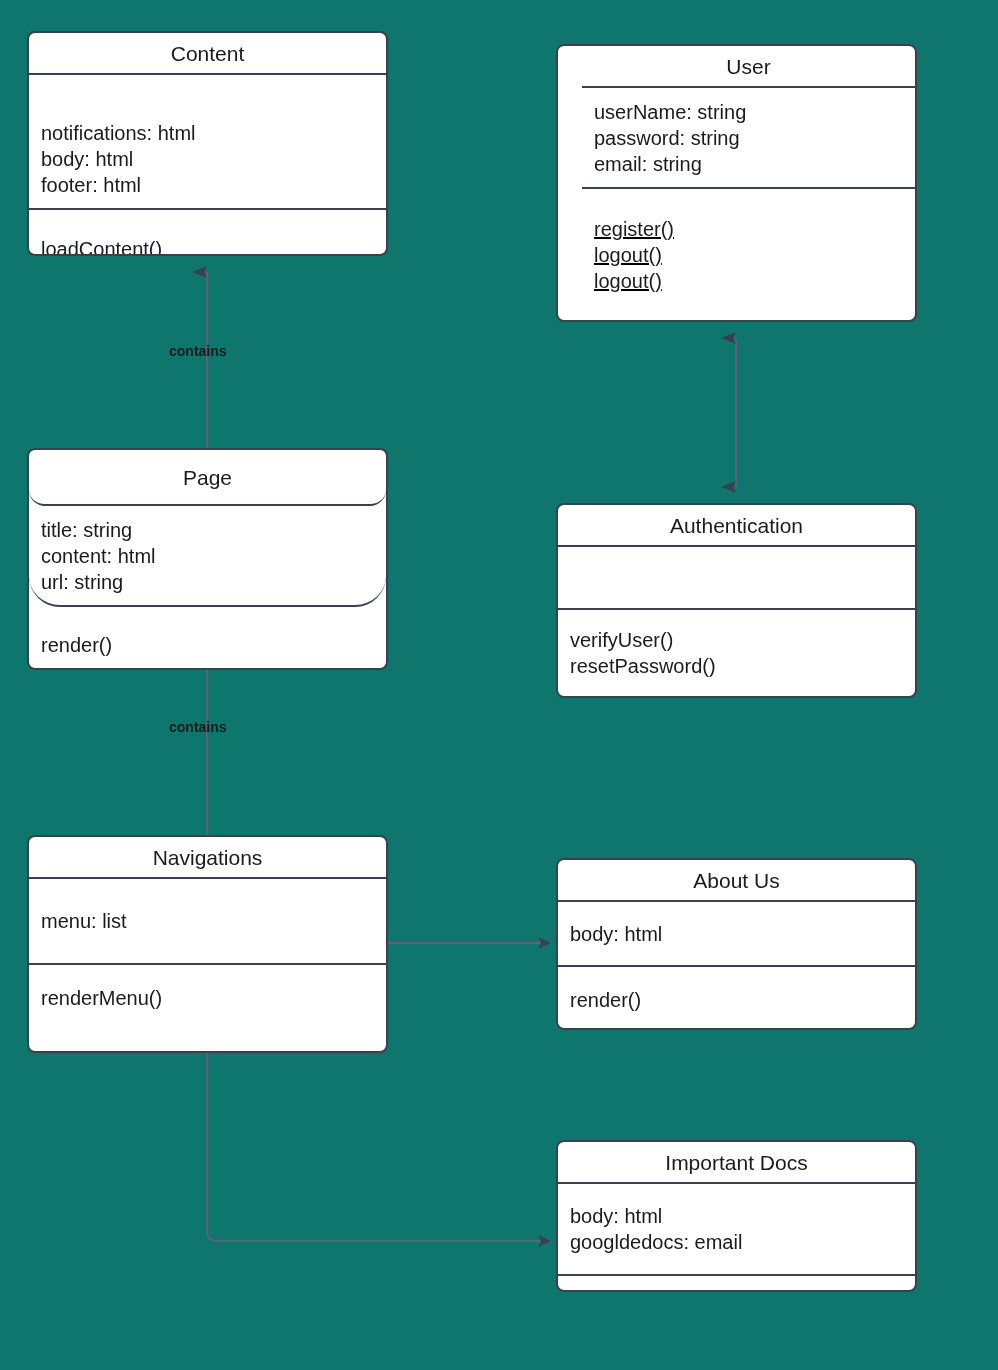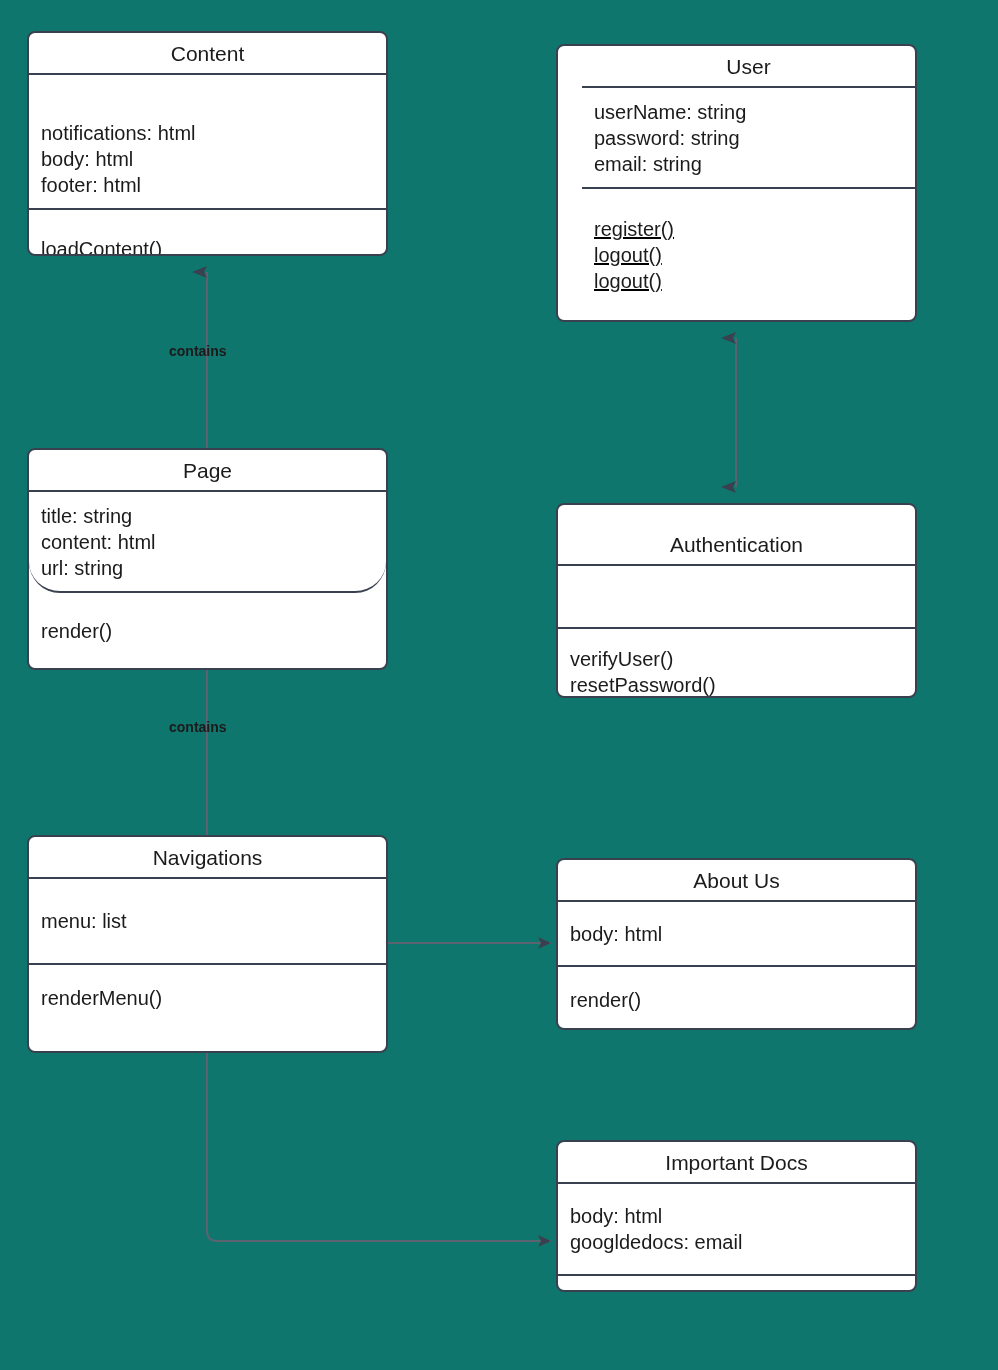--- a/index.html
+++ b/index.html
@@ -116,33 +116,33 @@
       <div class="uml-row">email: string</div>
     </div>
     <div class="uml-section methods" style="height:131px;text-decoration:underline;">
       <div class="uml-row">register()</div>
       <div class="uml-row">logout()</div>
       <div class="uml-row">logout()</div>
     </div>
   </div>
 
   <div class="uml-class" style="left:27px; top:448px; width:361px; height:222px;">
-    <div class="uml-title" style="height:42px;">Page</div>
+    <div class="uml-title" style="height:56px;border-radius:16px;">Page</div>
     <div class="uml-section attrs" style="height:101px;border-radius:31px;">
       <div class="uml-row">title: string</div>
       <div class="uml-row">content: html</div>
       <div class="uml-row">url: string</div>
     </div>
     <div class="uml-section methods" style="height:75px;">
       <div class="uml-row">render()</div>
     </div>
   </div>
 
   <div class="uml-class" style="left:556px; top:503px; width:361px; height:195px;">
-    <div class="uml-title" style="height:42px;margin-top:19px;">Authentication</div>
+    <div class="uml-title" style="height:42px;">Authentication</div>
     <div class="uml-section attrs" style="height:63px;"></div>
     <div class="uml-section methods" style="height:86px;">
       <div class="uml-row">verifyUser()</div>
       <div class="uml-row">resetPassword()</div>
     </div>
   </div>
 
   <div class="uml-class" style="left:27px; top:835px; width:361px; height:218px;">
     <div class="uml-title" style="height:42px;">Navigations</div>
     <div class="uml-section attrs" style="height:86px;">

